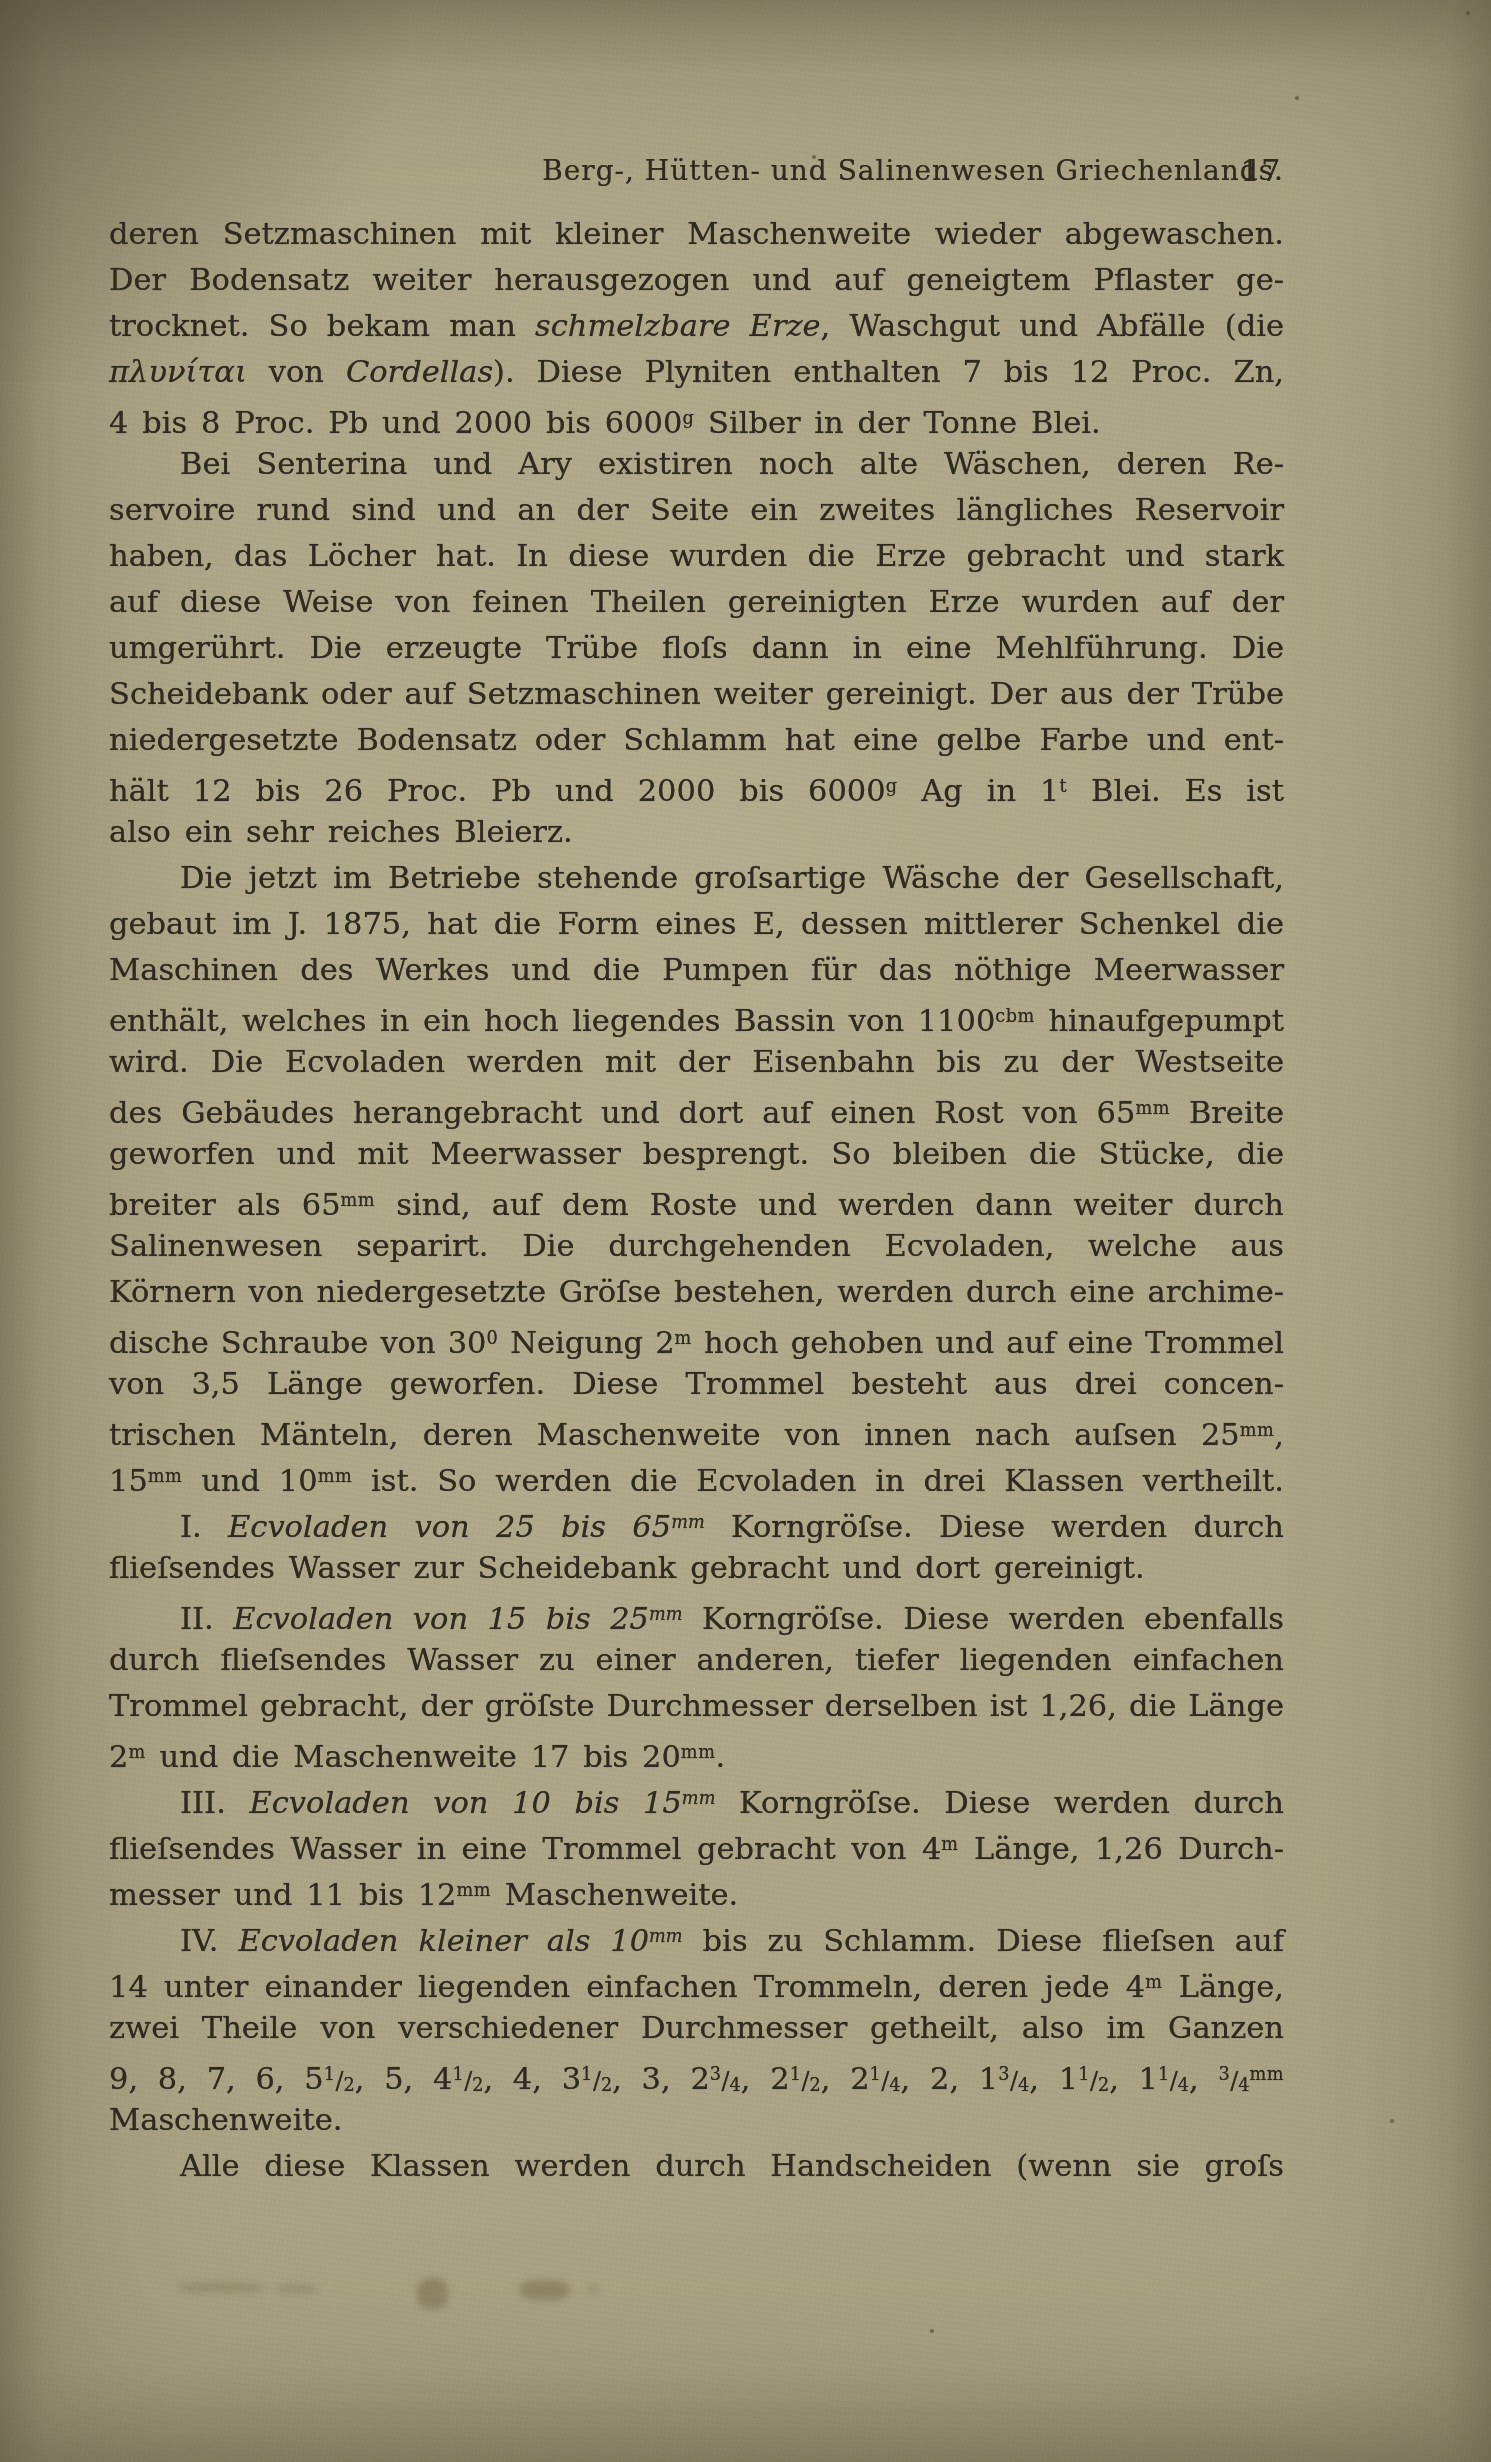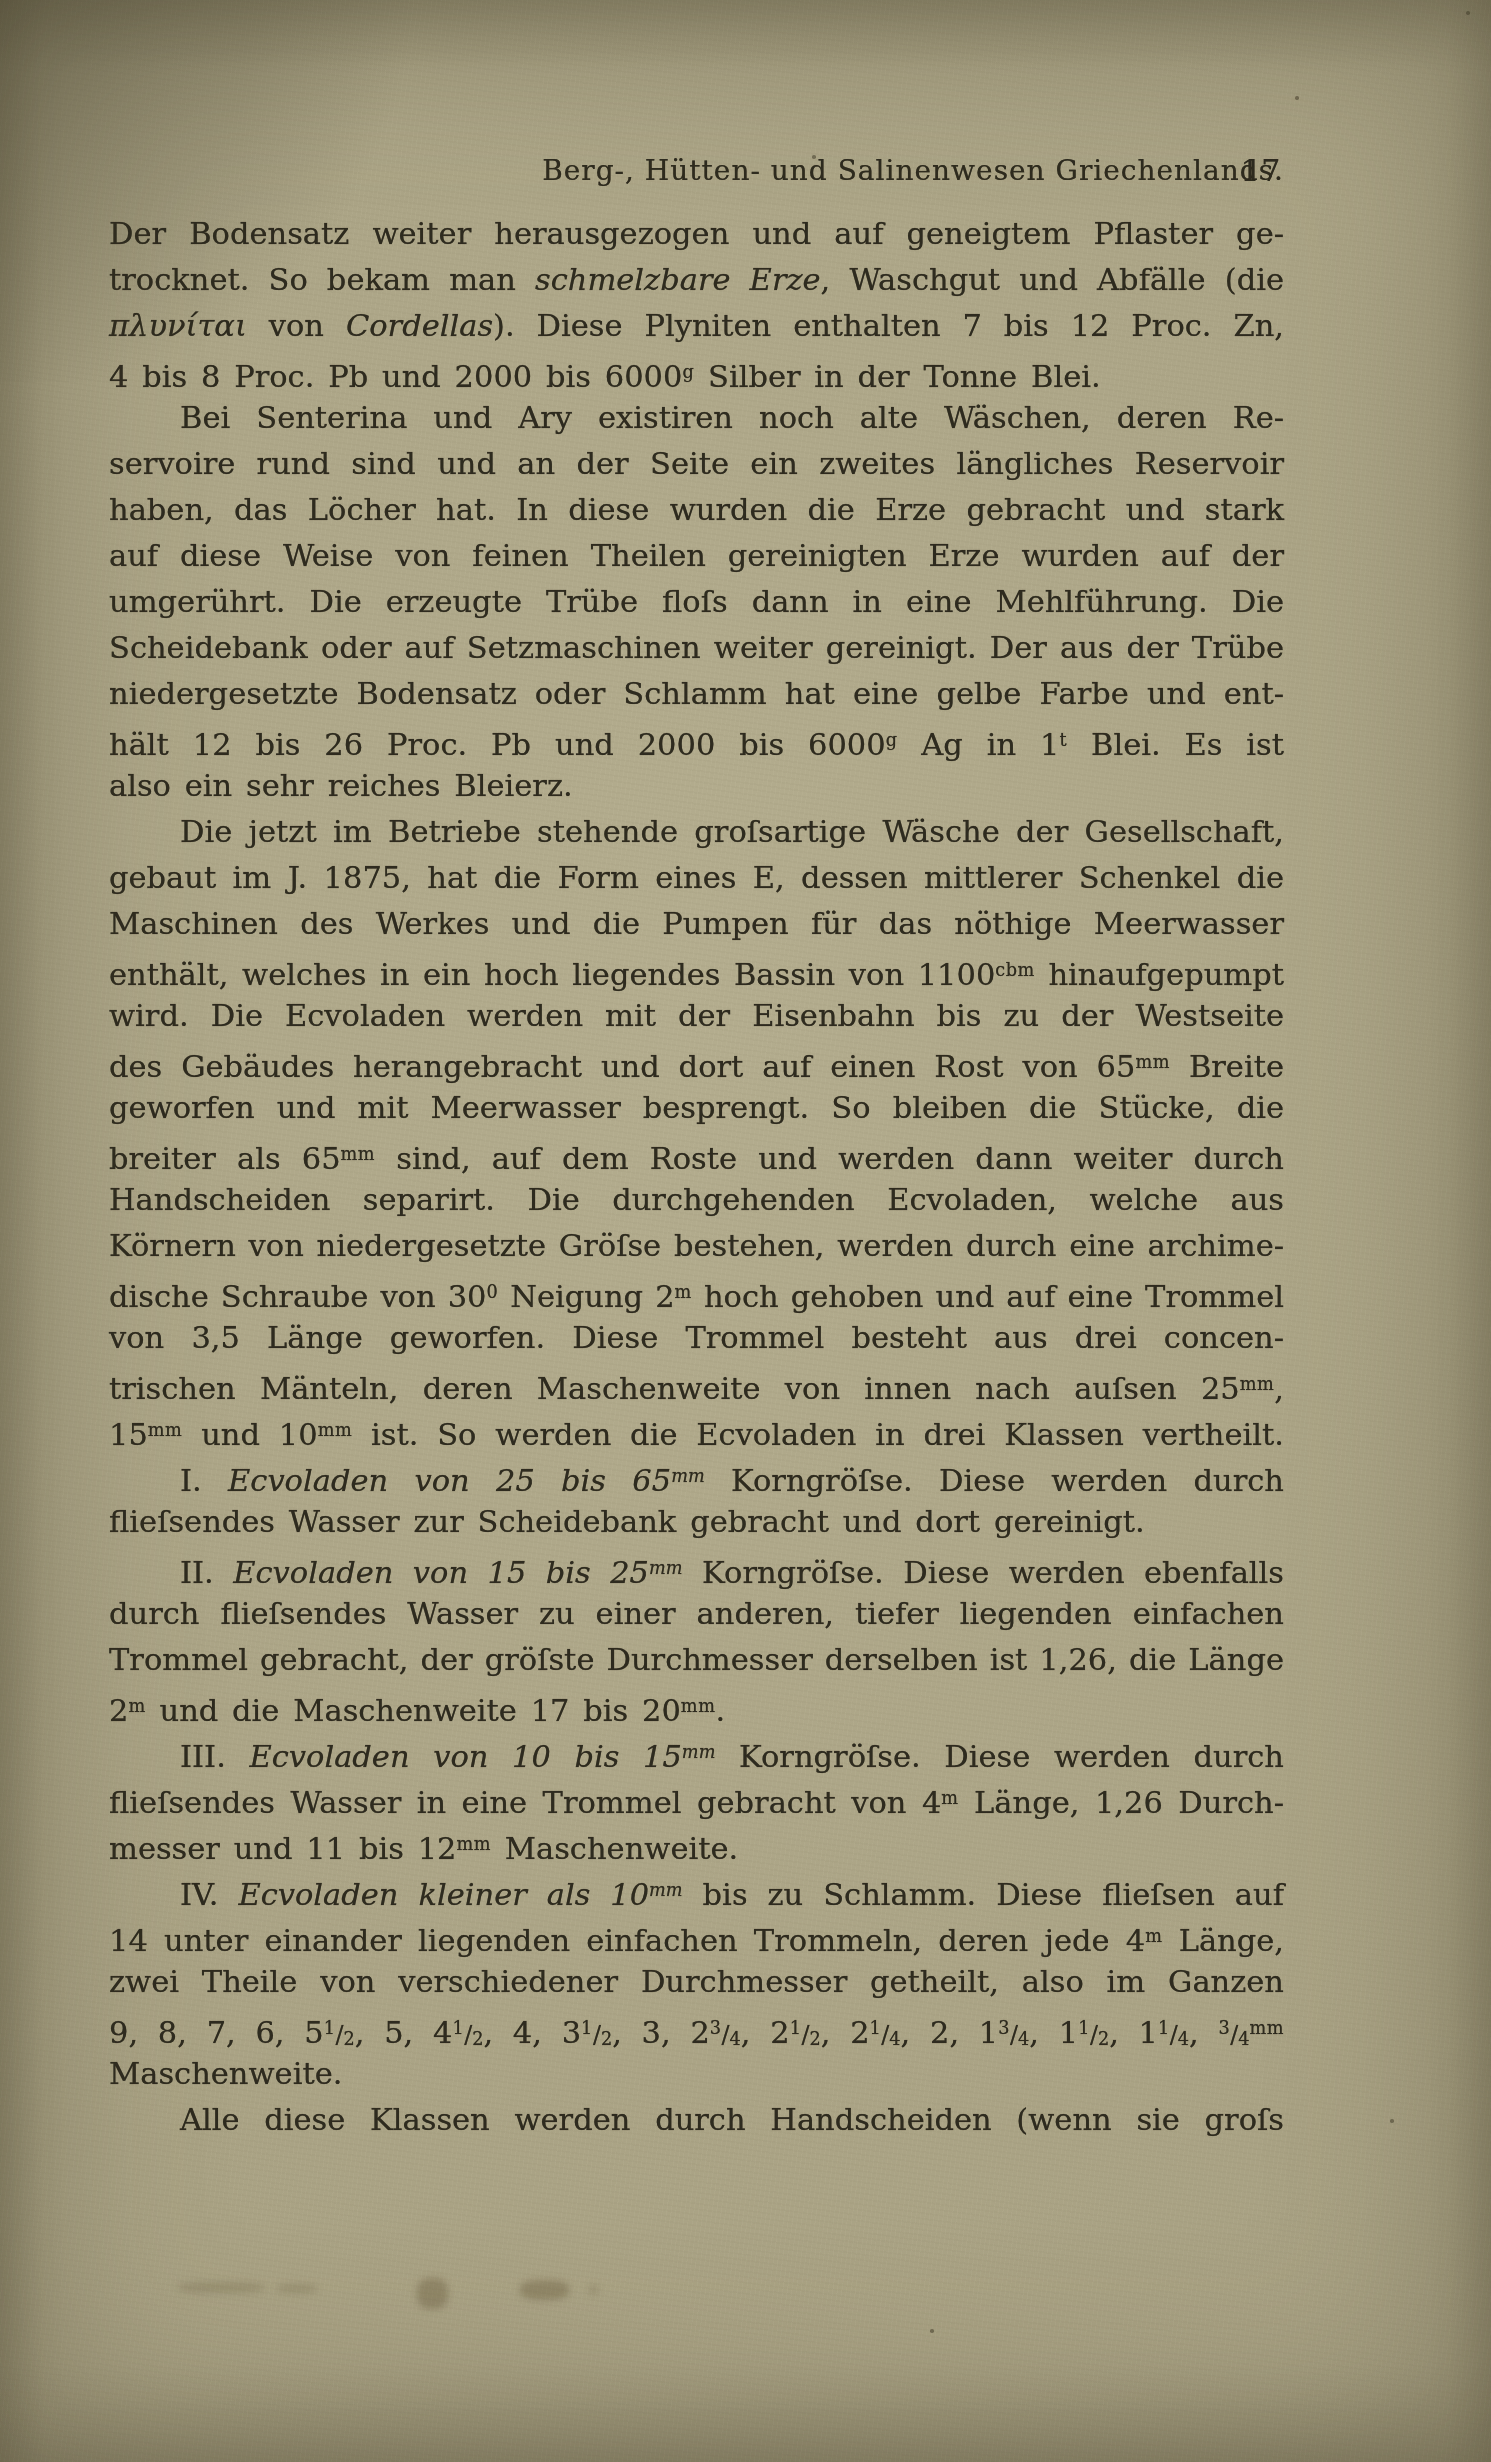--- a/index.html
+++ b/index.html
@@ -71,20 +71,21 @@
 
   <div class="texture"></div>
   <div class="corner-shade"></div>
 
   <header class="running-head">
     <span class="head-title">Berg-, Hütten- und Salinenwesen Griechenlands.</span>
     <span class="page-number">17</span>
   </header>
 
   <main class="body-text">
+      <div class="line just"><span>deren Setzmaschinen mit kleiner Maschenweite wieder abgewaschen.</span></div>
       <div class="line just"><span>Der Bodensatz weiter herausgezogen und auf geneigtem Pflaster ge-</span></div>
       <div class="line just"><span>trocknet. So bekam man </span><span class="i">schmelzbare Erze</span><span>, Waschgut und Abfälle (die</span></div>
       <div class="line just"><span class="i">πλυνίται</span><span> von </span><span class="i">Cordellas</span><span>). Diese Plyniten enthalten 7 bis 12 Proc. Zn,</span></div>
       <div class="line"><span>4 bis 8 Proc. Pb und 2000 bis 6000</span><span class="sup">g</span><span> Silber in der Tonne Blei.</span></div>
       <div class="line indent just"><span>Bei Senterina und Ary existiren noch alte Wäschen, deren Re-</span></div>
       <div class="line just"><span>servoire rund sind und an der Seite ein zweites längliches Reservoir</span></div>
       <div class="line just"><span>haben, das Löcher hat. In diese wurden die Erze gebracht und stark</span></div>
       <div class="line just"><span>auf diese Weise von feinen Theilen gereinigten Erze wurden auf der</span></div>
       <div class="line just"><span>umgerührt. Die erzeugte Trübe floſs dann in eine Mehlführung. Die</span></div>
       <div class="line just"><span>Scheidebank oder auf Setzmaschinen weiter gereinigt. Der aus der Trübe</span></div>
@@ -92,21 +93,21 @@
       <div class="line just"><span>hält 12 bis 26 Proc. Pb und 2000 bis 6000</span><span class="sup">g</span><span> Ag in 1</span><span class="sup">t</span><span> Blei. Es ist</span></div>
       <div class="line"><span>also ein sehr reiches Bleierz.</span></div>
       <div class="line indent just"><span>Die jetzt im Betriebe stehende groſsartige Wäsche der Gesellschaft,</span></div>
       <div class="line just"><span>gebaut im J. 1875, hat die Form eines E, dessen mittlerer Schenkel die</span></div>
       <div class="line just"><span>Maschinen des Werkes und die Pumpen für das nöthige Meerwasser</span></div>
       <div class="line just"><span>enthält, welches in ein hoch liegendes Bassin von 1100</span><span class="sup">cbm</span><span> hinaufgepumpt</span></div>
       <div class="line just"><span>wird. Die Ecvoladen werden mit der Eisenbahn bis zu der Westseite</span></div>
       <div class="line just"><span>des Gebäudes herangebracht und dort auf einen Rost von 65</span><span class="sup">mm</span><span> Breite</span></div>
       <div class="line just"><span>geworfen und mit Meerwasser besprengt. So bleiben die Stücke, die</span></div>
       <div class="line just"><span>breiter als 65</span><span class="sup">mm</span><span> sind, auf dem Roste und werden dann weiter durch</span></div>
-      <div class="line just"><span>Handscheiden separirt. Die durchgehenden Ecvoladen, welche aus</span></div>
+      <div class="line just"><span>Salinenwesen separirt. Die durchgehenden Ecvoladen, welche aus</span></div>
       <div class="line just"><span>Körnern von niedergesetzte Gröſse bestehen, werden durch eine archime-</span></div>
       <div class="line just"><span>dische Schraube von 30</span><span class="sup">0</span><span> Neigung 2</span><span class="sup">m</span><span> hoch gehoben und auf eine Trommel</span></div>
       <div class="line just"><span>von 3,5 Länge geworfen. Diese Trommel besteht aus drei concen-</span></div>
       <div class="line just"><span>trischen Mänteln, deren Maschenweite von innen nach auſsen 25</span><span class="sup">mm</span><span>,</span></div>
       <div class="line just"><span>15</span><span class="sup">mm</span><span> und 10</span><span class="sup">mm</span><span> ist. So werden die Ecvoladen in drei Klassen vertheilt.</span></div>
       <div class="line indent just"><span>I. </span><span class="i">Ecvoladen von 25 bis 65</span><span class="isup">mm</span><span> Korngröſse. Diese werden durch</span></div>
       <div class="line"><span>flieſsendes Wasser zur Scheidebank gebracht und dort gereinigt.</span></div>
       <div class="line indent just"><span>II. </span><span class="i">Ecvoladen von 15 bis 25</span><span class="isup">mm</span><span> Korngröſse. Diese werden ebenfalls</span></div>
       <div class="line just"><span>durch flieſsendes Wasser zu einer anderen, tiefer liegenden einfachen</span></div>
       <div class="line just"><span>Trommel gebracht, der gröſste Durchmesser derselben ist 1,26, die Länge</span></div>

